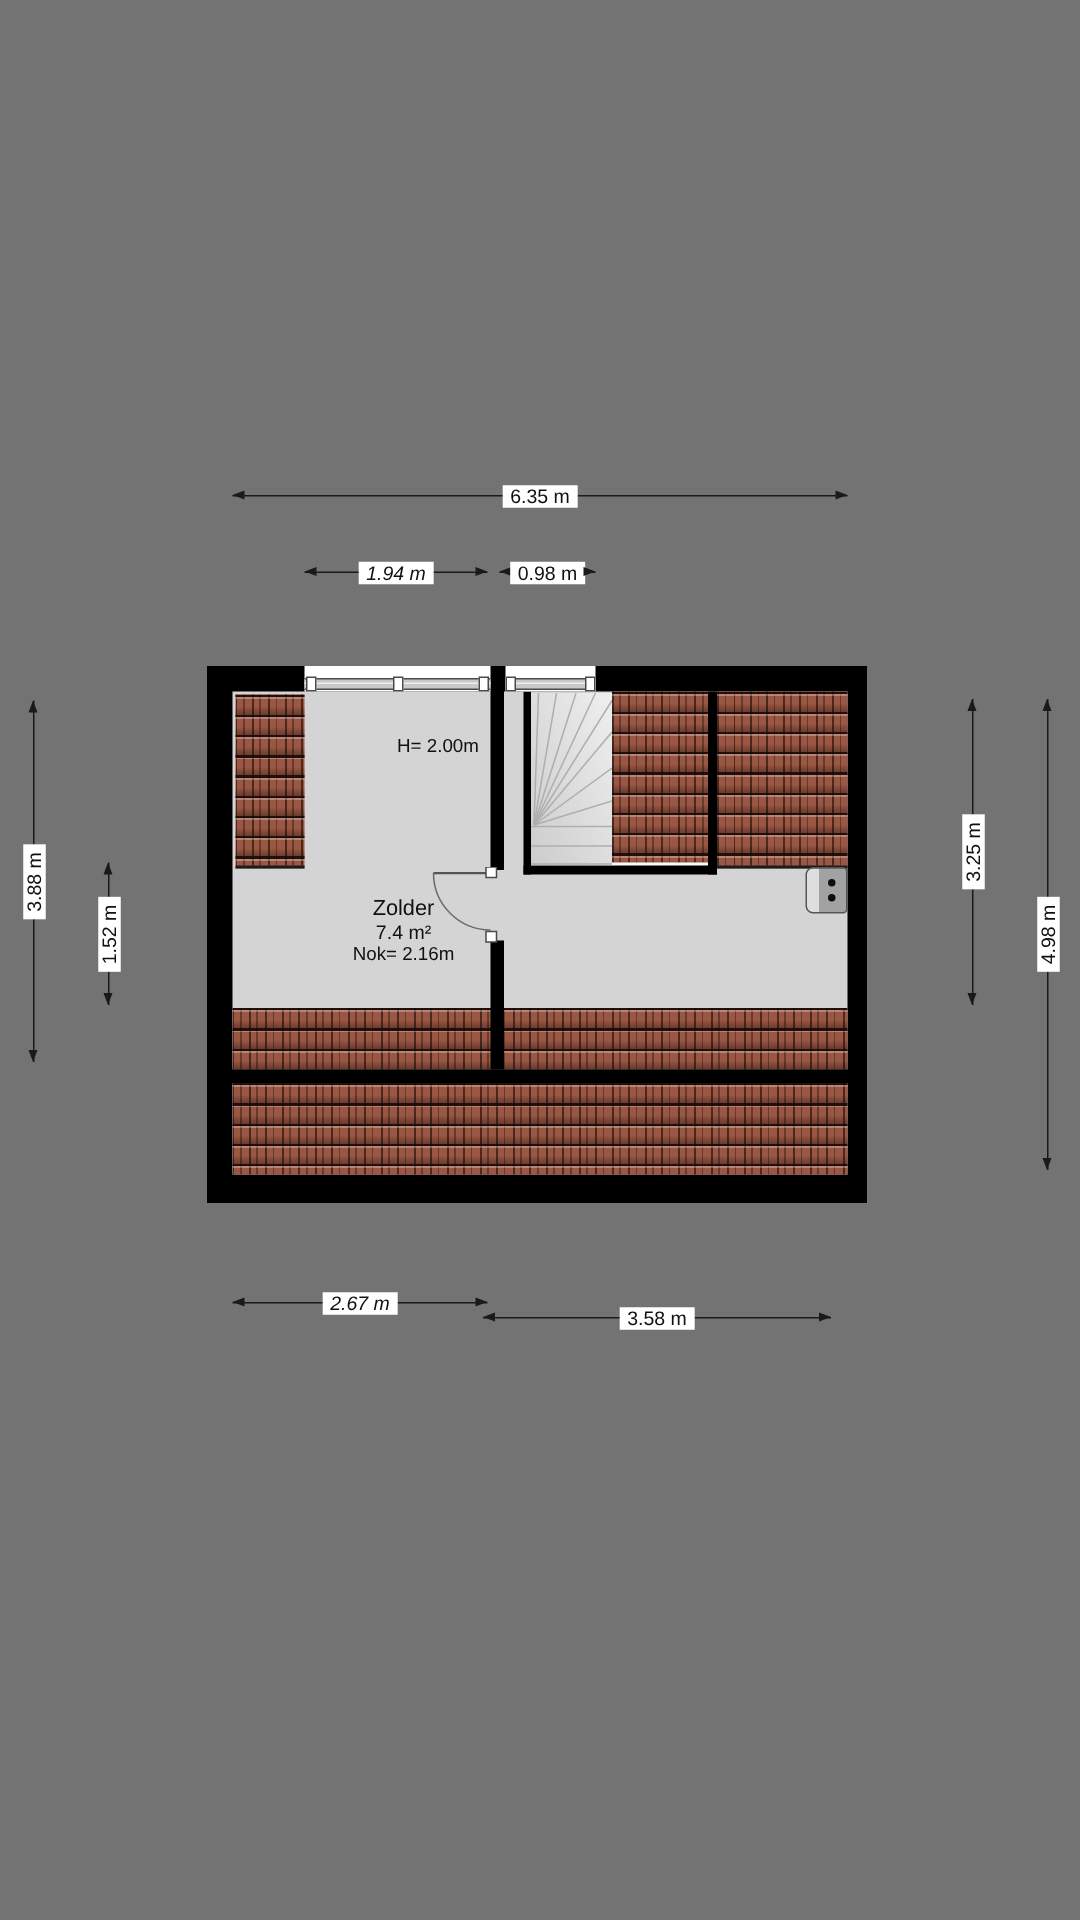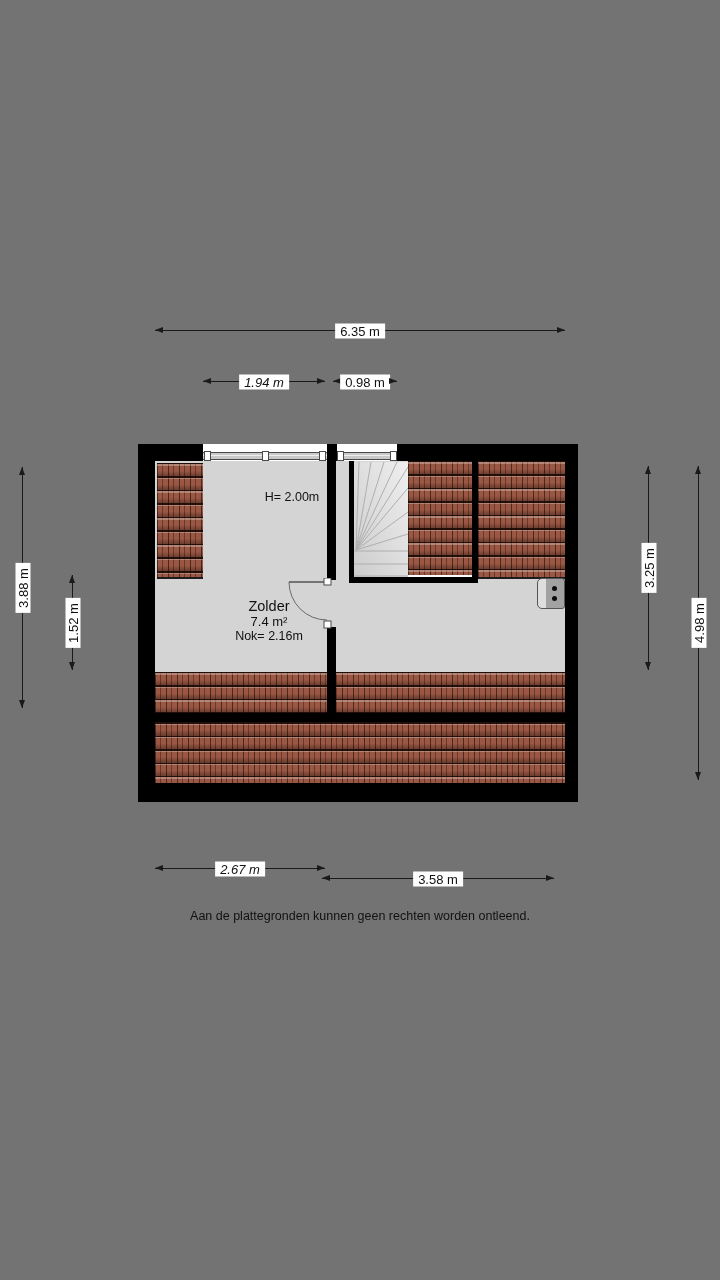--- a/index.html
+++ b/index.html
@@ -196,16 +196,15 @@
       <rect x="42" y="43" width="7" height="7" fill="#fff" stroke="#4a4a4a" stroke-width="1"></rect>
     </svg>
 
     <div class="boiler">
       <span class="dot d1"></span>
       <span class="dot d2"></span>
     </div>
   </div>
 
   <div class="footer">
-    <div>Aan de plattegronden kunnen geen rechten worden ontleend.</div>
   </div>
 
 </div>
 
 </body></html>

